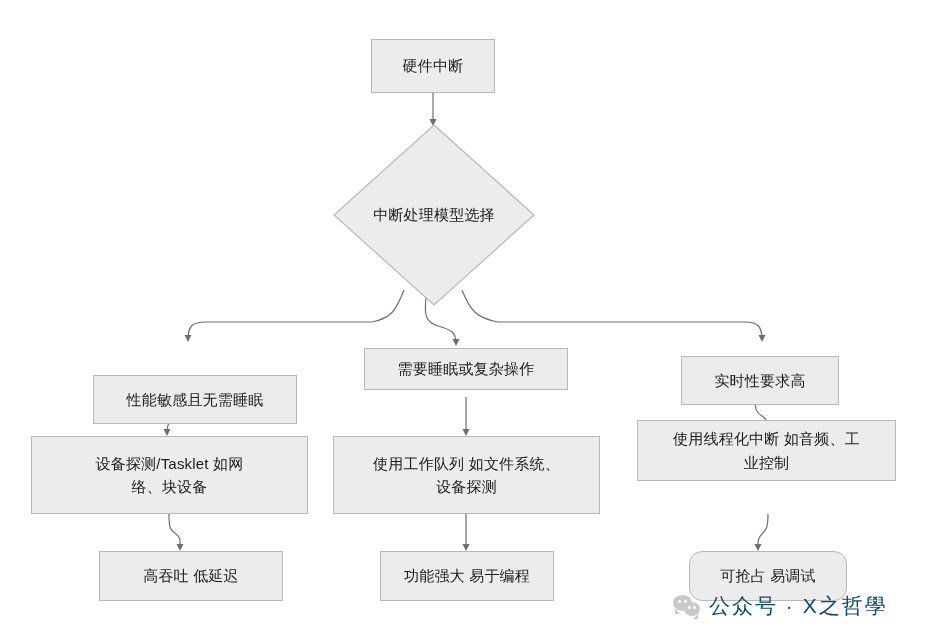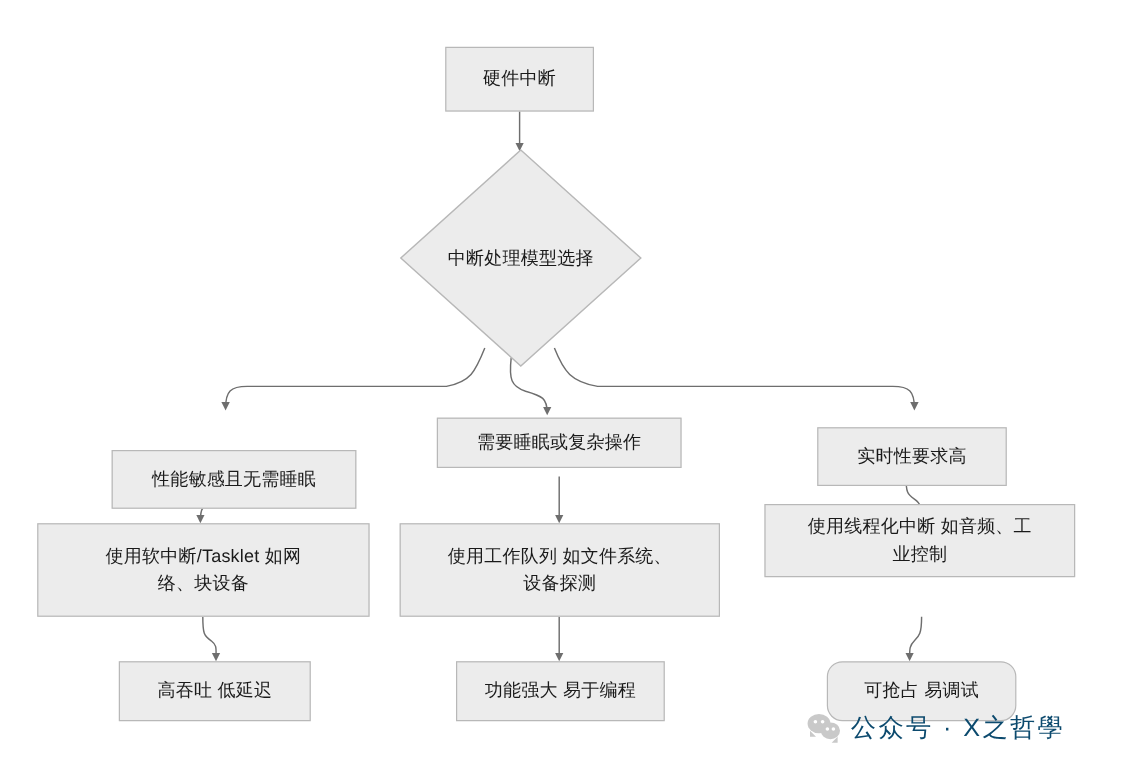--- a/index.html
+++ b/index.html
@@ -153,24 +153,24 @@
     <svg class="diamond-shape" viewBox="0 0 202 182" preserveAspectRatio="none">
       <polygon points="101,1 201,91 101,181 1,91" fill="#ececec" stroke="#b8b8b8" stroke-width="1.2"></polygon>
     </svg>
     <span class="diamond-label">中断处理模型选择</span>
   </div>
 
   <div class="node" style="left:93px; top:348px; width:204px; height:49px;margin-top:27px;">
     <span>性能敏感且无需睡眠</span>
   </div>
   <div class="node" style="left:31px; top:436px; width:277px; height:78px;">
-    <span>使用软中断/Tasklet 如网
+    <span>设备探测/Tasklet 如网
 络、块设备</span>
   </div>
-  <div class="node" style="left:99px; top:551px; width:160px; height:50px;text-align:right;">
+  <div class="node" style="left:99px; top:551px; width:184px; height:50px;text-align:right;">
     <span>高吞吐 低延迟</span>
   </div>
 
   <div class="node" style="left:364px; top:348px; width:204px; height:37px;">
     <span>需要睡眠或复杂操作</span>
   </div>
   <div class="node" style="left:333px; top:436px; width:267px; height:78px;align-items:center;">
     <span>使用工作队列 如文件系统、
 设备探测</span>
   </div>

